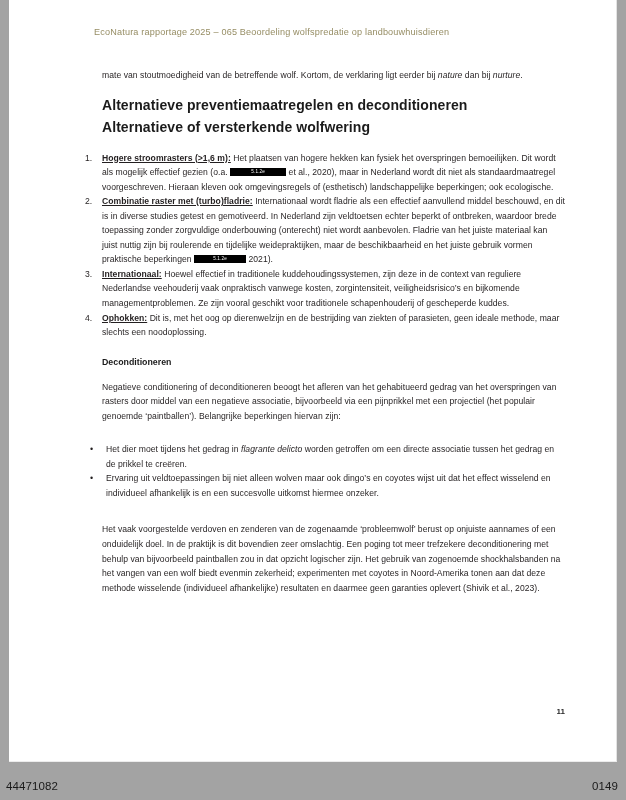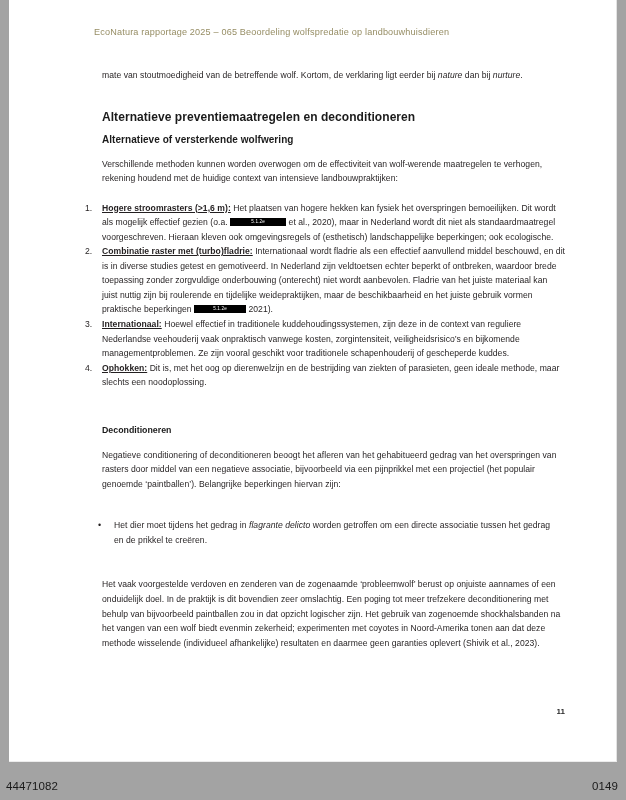--- a/index.html
+++ b/index.html
@@ -68,41 +68,41 @@
     margin: 8px 0 9px 0;
     padding-left: 17px;
     font-size: 8.6px;
     line-height: 14.55px;
     color: #231f20;
     text-align: left;
     letter-spacing: 0.004em;
   }
 
   h2.heading-1 {
-    margin: 12px 0 7px 0;
-    padding-left: 17px;
-    font-size: 12px;
+    margin: 0 0 7px 0;
+    padding-left: 17px;
+    font-size: 14px;
     line-height: 15px;
     font-weight: bold;
     color: #1b1b1b;
     letter-spacing: 0.005em;
   }
 
   h3.heading-2 {
     margin: 0 0 10px 0;
     padding-left: 17px;
-    font-size: 10px;
+    font-size: 14px;
     line-height: 15px;
     font-weight: bold;
     color: #1b1b1b;
     letter-spacing: 0.005em;
   }
 
   h3.heading-decond {
-    margin: 18px 0 10px 0;
+    margin: 0 0 10px 0;
     padding-left: 17px;
     font-size: 8.8px;
     line-height: 15px;
     font-weight: bold;
     color: #1b1b1b;
   }
 
   
   ol.num-list {
     margin: 0;
@@ -126,21 +126,21 @@
     left: 0px;
     top: 0;
     width: 13px;
     text-align: left;
     font-size: 8.6px;
     color: #231f20;
   }
 
   
   ul.bul-list {
-    margin: 12px;
+    margin: 4px;
     padding: 0;
     list-style: none;
   }
   ul.bul-list > li {
     position: relative;
     padding-left: 17px;
     font-size: 8.6px;
     line-height: 14.55px;
     color: #231f20;
     letter-spacing: 0.004em;
@@ -218,41 +218,41 @@
       <div class="content">
 
         <p class="body-par"><span>mate van stoutmoedigheid van de betreffende wolf. Kortom, de verklaring ligt eerder bij </span><span class="ital">nature</span><span> dan bij </span><span class="ital">nurture</span><span>.</span></p>
 
         <div class="spacer-sm"></div>
 
         <h2 class="heading-1">Alternatieve preventiemaatregelen en deconditioneren</h2>
 
         <h3 class="heading-2">Alternatieve of versterkende wolfwering</h3>
 
-        <p class="body-par">Verschillende methoden kunnen worden overwogen om de effectiviteit van wolf-werende maatregelen te verhogen, rekening houdend met de huidige context van intensieve landbouwpraktijken:</p>
 
         <div class="spacer-sm"></div>
 
         <ol class="num-list">
           <li><span class="bold">Hogere stroomrasters (&gt;1,6 m):</span><span> Het plaatsen van hogere hekken kan fysiek het overspringen bemoeilijken. Dit wordt als mogelijk effectief gezien (o.a. </span><span class="redaction wide">5.1.2e</span><span> et al., 2020), maar in Nederland wordt dit niet als standaardmaatregel voorgeschreven. Hieraan kleven ook omgevingsregels of (esthetisch) landschappelijke beperkingen; ook ecologische.</span></li>
           <li><span class="bold">Combinatie raster met (turbo)fladrie:</span><span> Internationaal wordt fladrie als een effectief aanvullend middel beschouwd, en dit is in diverse studies getest en gemotiveerd. In Nederland zijn veldtoetsen echter beperkt of ontbreken, waardoor brede toepassing zonder zorgvuldige onderbouwing (onterecht) niet wordt aanbevolen. Fladrie van het juiste materiaal kan juist nuttig zijn bij roulerende en tijdelijke weidepraktijken, maar de beschikbaarheid en het juiste gebruik vormen praktische beperkingen </span><span class="redaction narrow">5.1.2e</span><span> 2021).</span></li>
           <li><span class="bold">Internationaal:</span><span> Hoewel effectief in traditionele kuddehoudingssystemen, zijn deze in de context van reguliere Nederlandse veehouderij vaak onpraktisch vanwege kosten, zorgintensiteit, veiligheidsrisico’s en bijkomende managementproblemen. Ze zijn vooral geschikt voor traditionele schapenhouderij of gescheperde kuddes.</span></li>
           <li><span class="bold">Ophokken:</span><span> Dit is, met het oog op dierenwelzijn en de bestrijding van ziekten of parasieten, geen ideale methode, maar slechts een noodoplossing.</span></li>
         </ol>
 
         <div class="spacer-lg"></div>
 
         <h3 class="heading-decond">Deconditioneren</h3>
 
         <p class="body-par">Negatieve conditionering of deconditioneren beoogt het afleren van het gehabitueerd gedrag van het overspringen van rasters door middel van een negatieve associatie, bijvoorbeeld via een pijnprikkel met een projectiel (het populair genoemde ‘paintballen’). Belangrijke beperkingen hiervan zijn:</p>
 
         <div class="spacer-sm"></div>
 
         <ul class="bul-list">
           <li><span>Het dier moet tijdens het gedrag in </span><span class="ital">flagrante delicto</span><span> worden getroffen om een directe associatie tussen het gedrag en de prikkel te creëren.</span></li>
+          <li><span>Ervaring uit veldtoepassingen bij niet alleen wolven maar ook dingo’s en coyotes wijst uit dat het effect wisselend en individueel afhankelijk is en een succesvolle uitkomst hiermee onzeker.</span></li>
         </ul>
 
         <div class="spacer-md"></div>
 
         <p class="body-par">Het vaak voorgestelde verdoven en zenderen van de zogenaamde ‘probleemwolf’ berust op onjuiste aannames of een onduidelijk doel. In de praktijk is dit bovendien zeer omslachtig. Een poging tot meer trefzekere deconditionering met behulp van bijvoorbeeld paintballen zou in dat opzicht logischer zijn. Het gebruik van zogenoemde shockhalsbanden na het vangen van een wolf biedt evenmin zekerheid; experimenten met coyotes in Noord-Amerika tonen aan dat deze methode wisselende (individueel afhankelijke) resultaten en daarmee geen garanties oplevert (Shivik et al., 2023).</p>
 
       </div>
 
       <div class="page-number">11</div>
 

